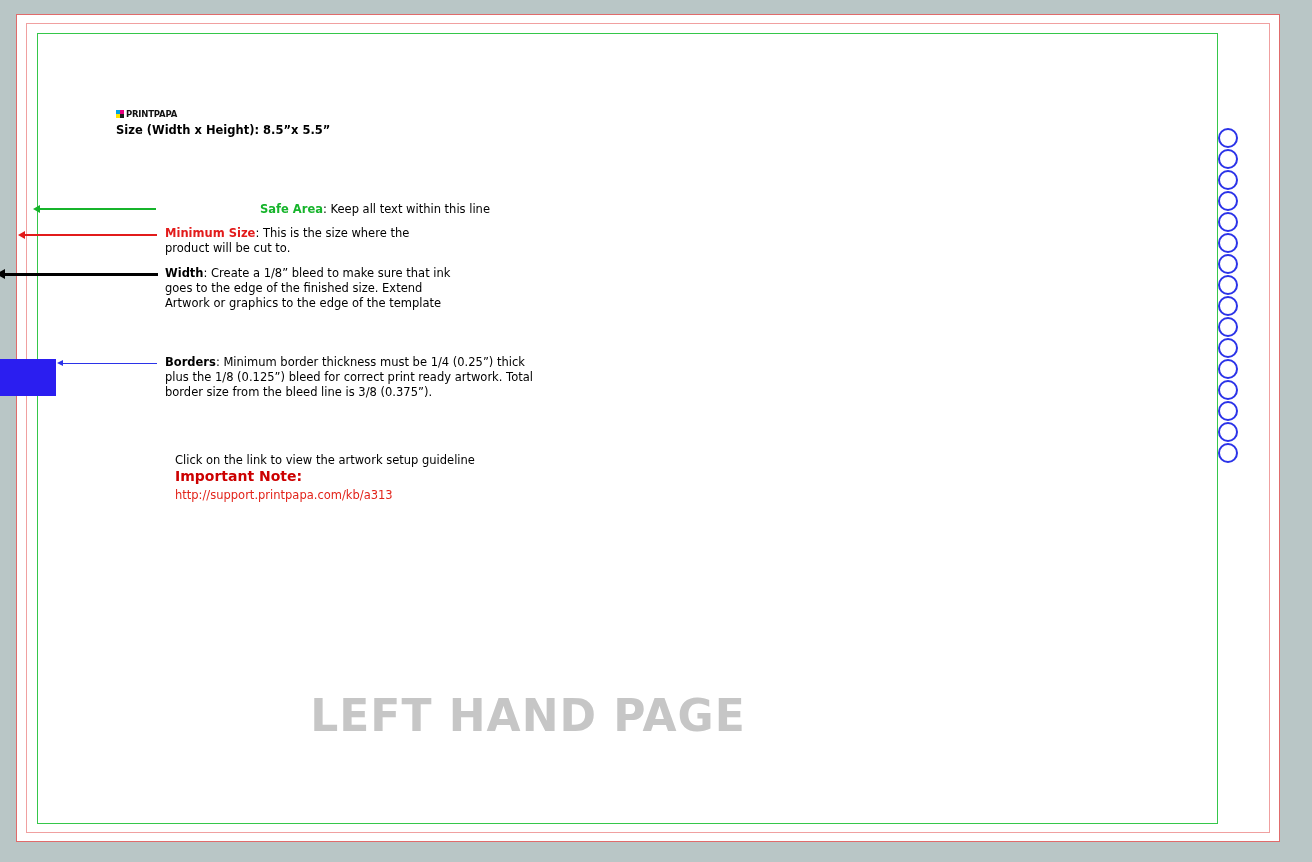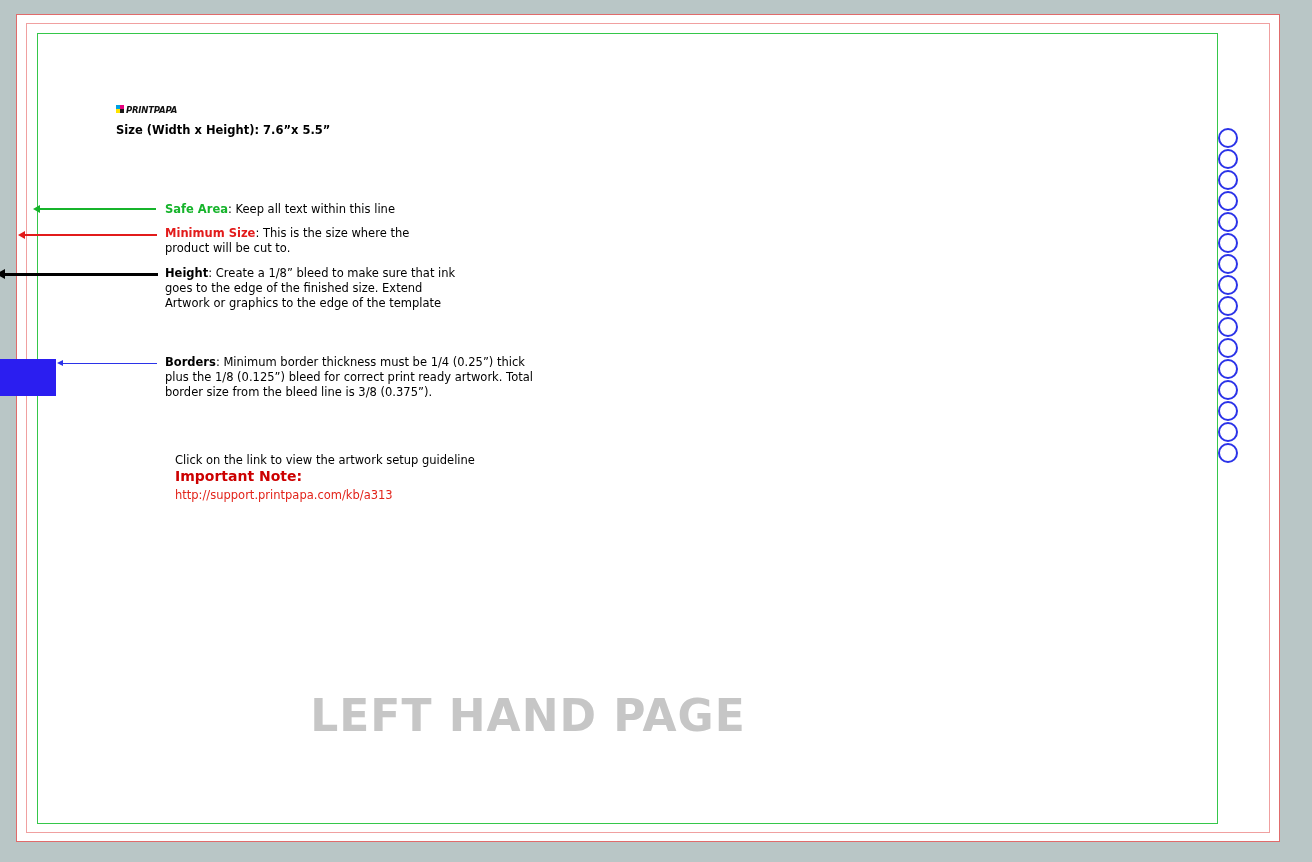--- a/index.html
+++ b/index.html
@@ -60,23 +60,22 @@
   }
 
   
   #logo-block {
     position: absolute;
     left: 116px;
     top: 105px;
   }
   #brand-logo {
     display: flex;
-    align-items: flex-start;
+    align-items: flex-end;
     height: 14px;
-    font-style: italic;
   }
   #brand-mark {
     width: 9px;
     height: 9px;
     margin-right: 1px;
     position: relative;
   }
   #brand-mark span {
     position: absolute;
     width: 4px;
@@ -244,47 +243,47 @@
   <div id="logo-block">
     <div id="brand-logo">
       <div id="brand-mark">
         <span class="bm1"></span>
           <span class="bm2"></span>
           <span class="bm3"></span>
           <span class="bm4"></span>
       </div>
       <div id="brand-name">PRINTPAPA</div>
     </div>
-    <div id="size-label">Size (Width x Height): 7.6”x 5.5”</div>
+    <div id="size-label">Size (Width x Height): 8.5”x 5.5”</div>
   </div>
 
   <div class="arrow-line" id="arrow-safe-line"></div>
   <div class="arrow-head" id="arrow-safe-head"></div>
 
   <div class="arrow-line" id="arrow-finished-line"></div>
   <div class="arrow-head" id="arrow-finished-head"></div>
 
   <div class="arrow-line" id="arrow-bleeds-line"></div>
   <div class="arrow-head" id="arrow-bleeds-head"></div>
 
   <div class="arrow-line" id="arrow-borders-line"></div>
   <div class="arrow-head" id="arrow-borders-head"></div>
 
   <div id="border-swatch"></div>
 
-  <div class="legend-text" id="legend-safe" style="width:420px;">
+  <div class="legend-text" id="legend-safe" style="width:420px;text-align:center;">
     <span class="safe-key">Safe Area</span><span>: Keep all text within this line</span>
   </div>
 
   <div class="legend-text" id="legend-finished" style="width:270px;">
     <span class="finished-key">Minimum Size</span><span>: This is the size where the product will be cut to.</span>
   </div>
 
   <div class="legend-text" id="legend-bleeds" style="width:295px;">
-    <b>Height</b><span>: Create a 1/8” bleed to make sure that ink goes to the edge of the finished size. Extend Artwork or graphics to the edge of the template</span>
+    <b>Width</b><span>: Create a 1/8” bleed to make sure that ink goes to the edge of the finished size. Extend Artwork or graphics to the edge of the template</span>
   </div>
 
   <div class="legend-text" id="legend-borders" style="width:372px;">
     <b>Borders</b><span>: Minimum border thickness must be 1/4 (0.25”) thick plus the 1/8 (0.125”) bleed for correct print ready artwork. Total border size from the bleed line is 3/8 (0.375”).</span>
   </div>
 
   <div id="note-block">
     <div id="note-text">Click on the link to view the artwork setup guideline</div>
     <div id="note-title">Important Note:</div>
     <a id="note-link" href="#">http://support.printpapa.com/kb/a313</a>

